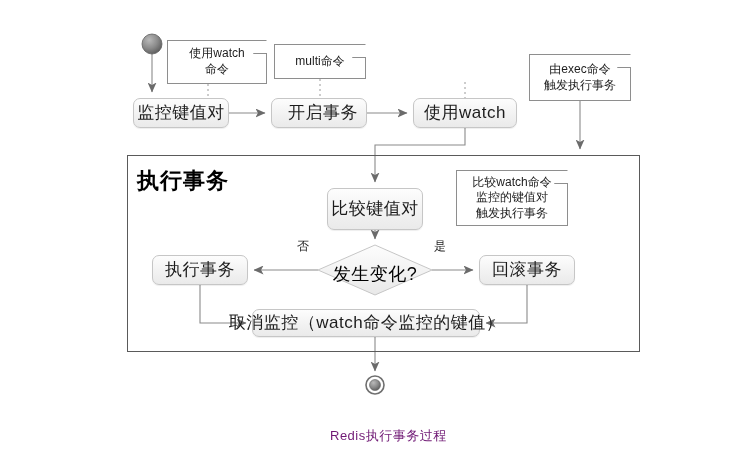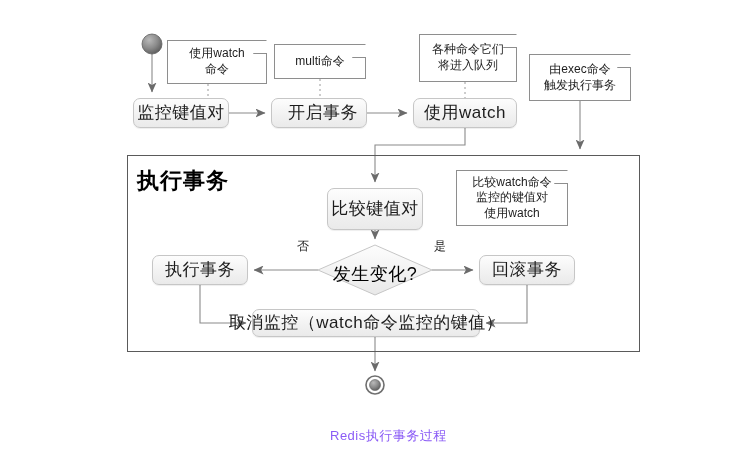--- a/index.html
+++ b/index.html
@@ -85,21 +85,21 @@
   .edge-label {
     position: absolute;
     font-size: 12px;
     color: #1c1c1c;
     font-family: "Liberation Sans", "DejaVu Sans", sans-serif;
     white-space: nowrap;
   }
   .caption {
     position: absolute;
     font-size: 13px;
-    color: #8b5cf6;
+    color: #701a75;
     font-family: "Liberation Sans", "DejaVu Sans", sans-serif;
     white-space: nowrap;
     letter-spacing: 0.5px;
   }
   .diamond-label {
     position: absolute;
     font-size: 18px;
     color: #000000;
     font-family: "Liberation Sans", "DejaVu Sans", sans-serif;
     white-space: nowrap;
@@ -188,34 +188,29 @@
     <span>使用watch
 命令</span>
     <span class="note-corner-cover"></span>
   </div>
 
   <div class="note" style="left:274px; top:44px; width:92px; height:35px;">
     <span>multi命令</span>
     <span class="note-corner-cover"></span>
   </div>
 
-  <div class="note" style="left:419px; top:34px; width:98px; height:48px;">
-    <span>各种命令它们
-将进入队列</span>
-    <span class="note-corner-cover"></span>
-  </div>
 
   <div class="note" style="left:529px; top:54px; width:102px; height:47px;">
     <span>由exec命令
 触发执行事务</span>
     <span class="note-corner-cover"></span>
   </div>
 
   <div class="note" style="left:456px; top:170px; width:112px; height:56px;">
     <span>比较watch命令
 监控的键值对
-使用watch</span>
+触发执行事务</span>
     <span class="note-corner-cover"></span>
   </div>
 
   <div class="caption" style="left:330px; top:427px;">Redis执行事务过程</div>
 
 </div>
 
 </body></html>

